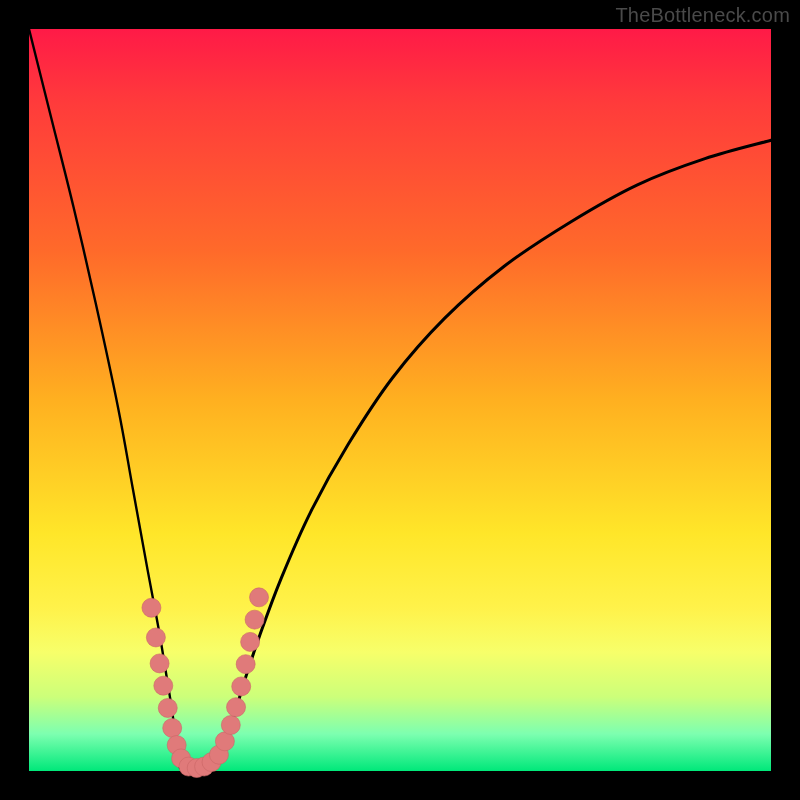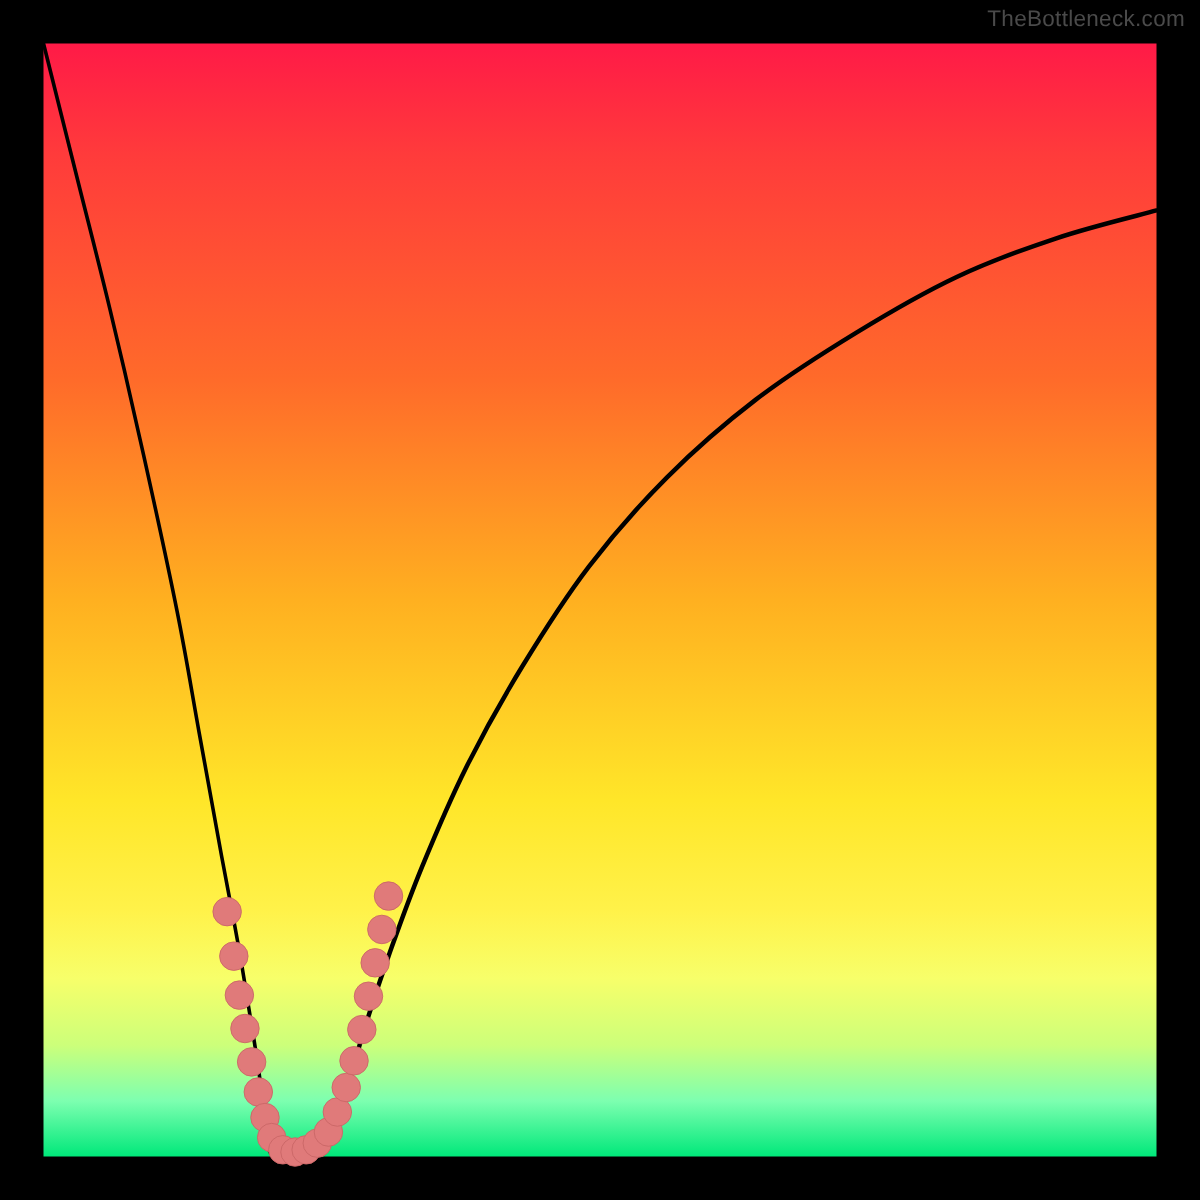--- a/index.html
+++ b/index.html
@@ -27,21 +27,21 @@
       #f7ff6a 84%,
       #ccff7a 90%,
       #7dffb0 95%,
       #00e87a 100%);
   }
   .attribution {
     position: absolute;
     top: 4px;
     right: 10px;
     color: #4a4a4a;
-    font-size: 15px;
+    font-size: 20px;
     letter-spacing: 0.2px;
     font-weight: 400;
     margin-left: 48px;
   }
   svg.curves {
     position: absolute;
     left: 29px;
     top: 29px;
     width: 742px;
     height: 742px;

